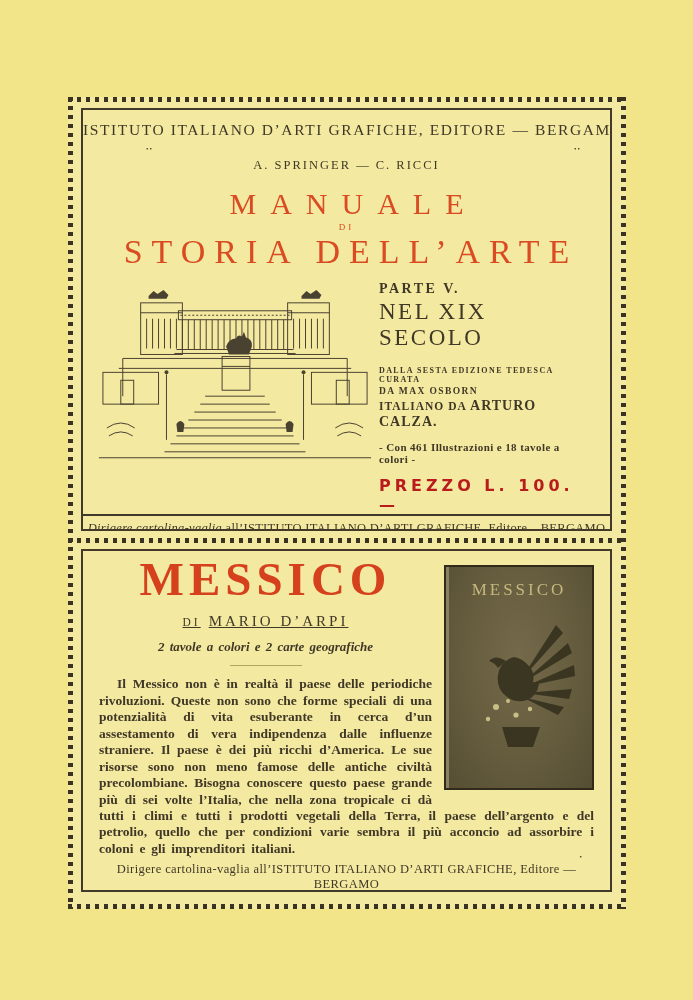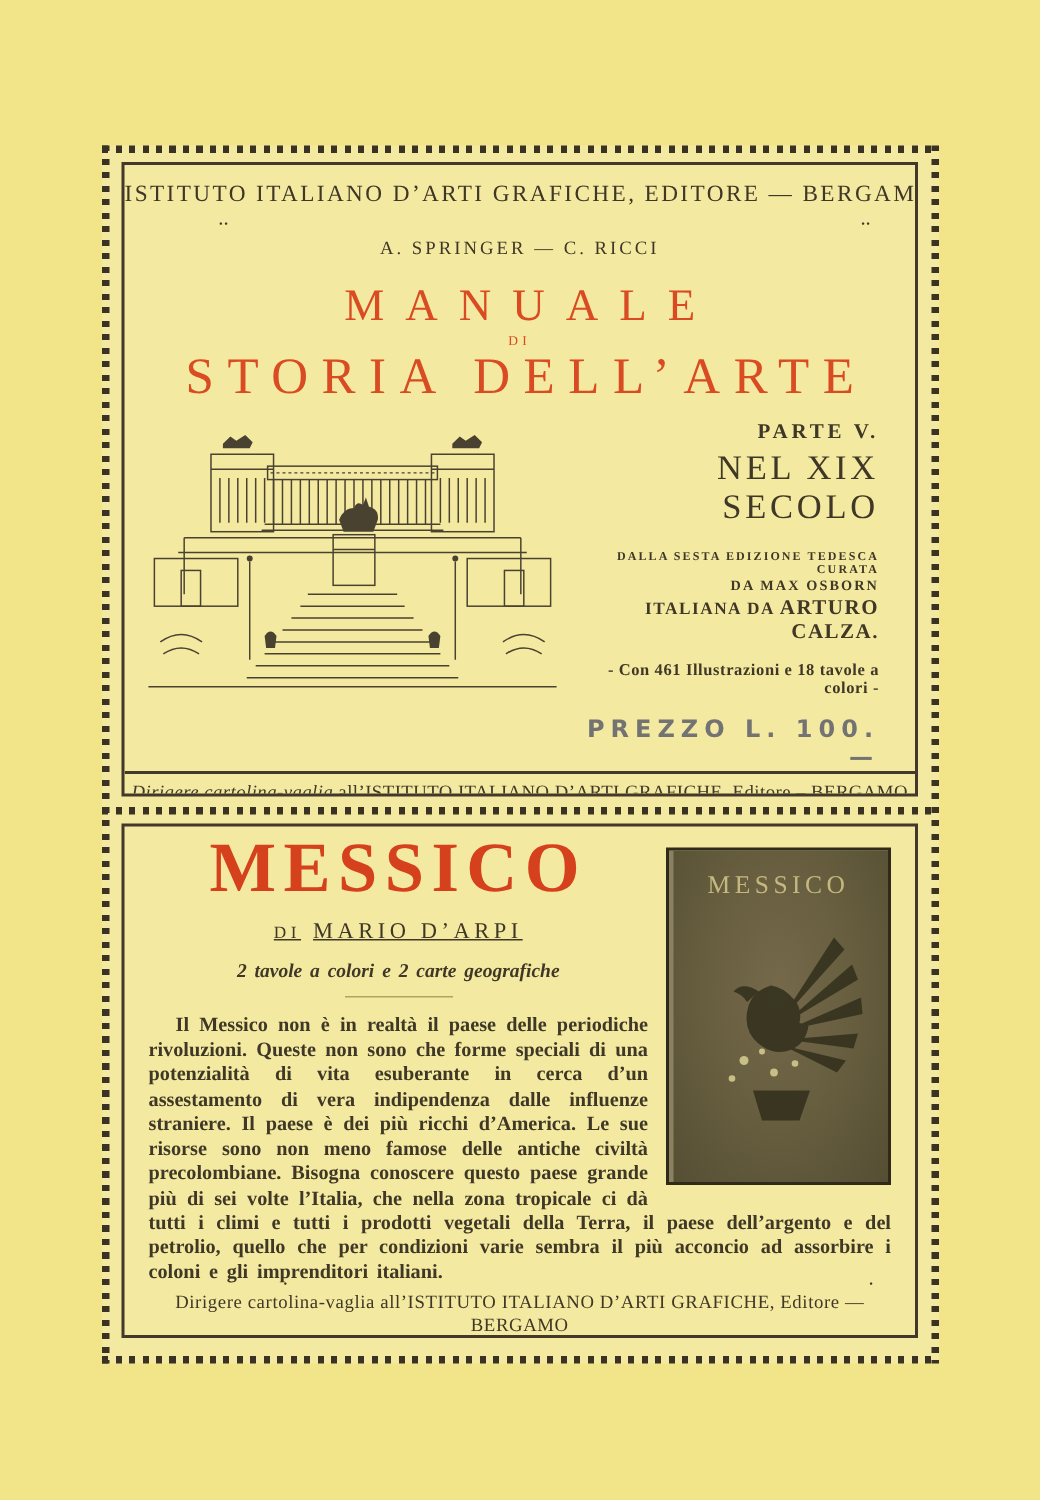--- a/index.html
+++ b/index.html
@@ -25,32 +25,32 @@
   .hrule{position:relative;height:1px;background:#6a5e40;margin:5px 15px 0;}
   .orn{position:absolute;top:2px;font-size:7px;letter-spacing:1px;color:#3f3827;line-height:1;}
   .orn-l{left:48px;} .orn-r{right:14px;}
   .authors{margin-top:14px;font-size:12.5px;letter-spacing:2px;}
   .shortrule{width:34px;height:1px;background:#8a7d57;margin:7px auto 0;}
   .t1{margin-top:7px;font-size:30px;letter-spacing:14px;color:#d94b22;line-height:1.1;text-indent:14px;}
   .tdi{margin-top:2px;font-size:9px;letter-spacing:3px;color:#d94b22;}
   .t2{margin-top:1px;font-size:34px;letter-spacing:9px;color:#d94b22;line-height:1.1;text-indent:9px;}
   .row{display:flex;align-items:flex-start;margin-top:9px;}
   .monu{width:288px;flex:none;margin-left:8px;}
-  .details{flex:1;text-align:right;padding-right:24px;}
+  .details{flex:1;text-align:left;padding-right:24px;}
   .part{margin-top:2px;font-size:14px;font-weight:700;letter-spacing:2.5px;}
   .sub1{margin-top:9px;font-size:23px;letter-spacing:8px;text-indent:8px;}
   .sub2{margin-top:2px;font-size:23px;letter-spacing:2.5px;}
   .ed1{margin-top:15px;font-size:8px;font-weight:700;letter-spacing:1.4px;}
   .ed2{margin-top:2px;font-size:9.5px;font-weight:700;letter-spacing:1.4px;}
   .rev{margin-top:11px;font-size:11.5px;font-weight:700;letter-spacing:1px;}
   .rev2{margin-top:2px;font-size:11.5px;font-weight:700;letter-spacing:1px;}
   .rev2 .big{font-size:14px;}
   .illus{margin-top:11px;font-size:11px;font-weight:700;letter-spacing:.4px;}
   .price{margin-top:11px;font-family:"DejaVu Sans",sans-serif;font-weight:700;
-         font-size:16px;letter-spacing:4px;color:#737373;}
+         font-size:16px;letter-spacing:4px;color:#b91c1c;}
   .botgroup{margin-top:auto;}
   .botrule{height:2px;background:#43392a;}
   .mailing{font-size:12.5px;padding:5px 4px 6px;letter-spacing:.3px;}
   .mailing .lead{font-style:italic;}
   
   .m-content{flex:1;}
   .cover{float:right;width:150px;height:225px;margin:14px 0 12px 12px;position:relative;
          border:2px solid #2f2a1a;box-sizing:border-box;
          background:radial-gradient(ellipse at 50% 42%,#75694a 0%,#655c3e 55%,#554e33 100%);
          box-shadow:inset 3px 0 0 #8b8161;}
@@ -145,21 +145,21 @@
 
         <path class="ln" d="M16 150 q14-10 28 0 M18 158 q12-8 24 0"></path>
         <path class="ln" d="M246 150 q14-10 28 0 M248 158 q12-8 24 0"></path>
         <line class="ln" x1="8" y1="180" x2="282" y2="180"></line>
       </svg>
       <div class="details">
         <div class="part">PARTE V.</div>
         <div class="sub2">NEL XIX SECOLO</div>
         <div class="ed1">DALLA SESTA EDIZIONE TEDESCA CURATA</div>
         <div class="ed2">DA MAX OSBORN</div>
-        <div class="rev2"><span>ITALIANA DA </span><span class="big">ARTURO CALZA.</span></div>
+        <div class="rev2"><span>ITALIANO DA </span><span class="big">ARTURO CALZA.</span></div>
         <div class="illus">- Con 461 Illustrazioni e 18 tavole a colori -</div>
         <div class="price">PREZZO L. 100.—</div>
       </div>
     </div>
 
     <div class="botgroup">
       <div class="botrule"></div>
       <div class="mailing"><span class="lead">Dirigere cartolina-vaglia</span><span> all’ISTITUTO ITALIANO D’ARTI GRAFICHE, Editore – BERGAMO</span></div>
     </div>
   </div>

